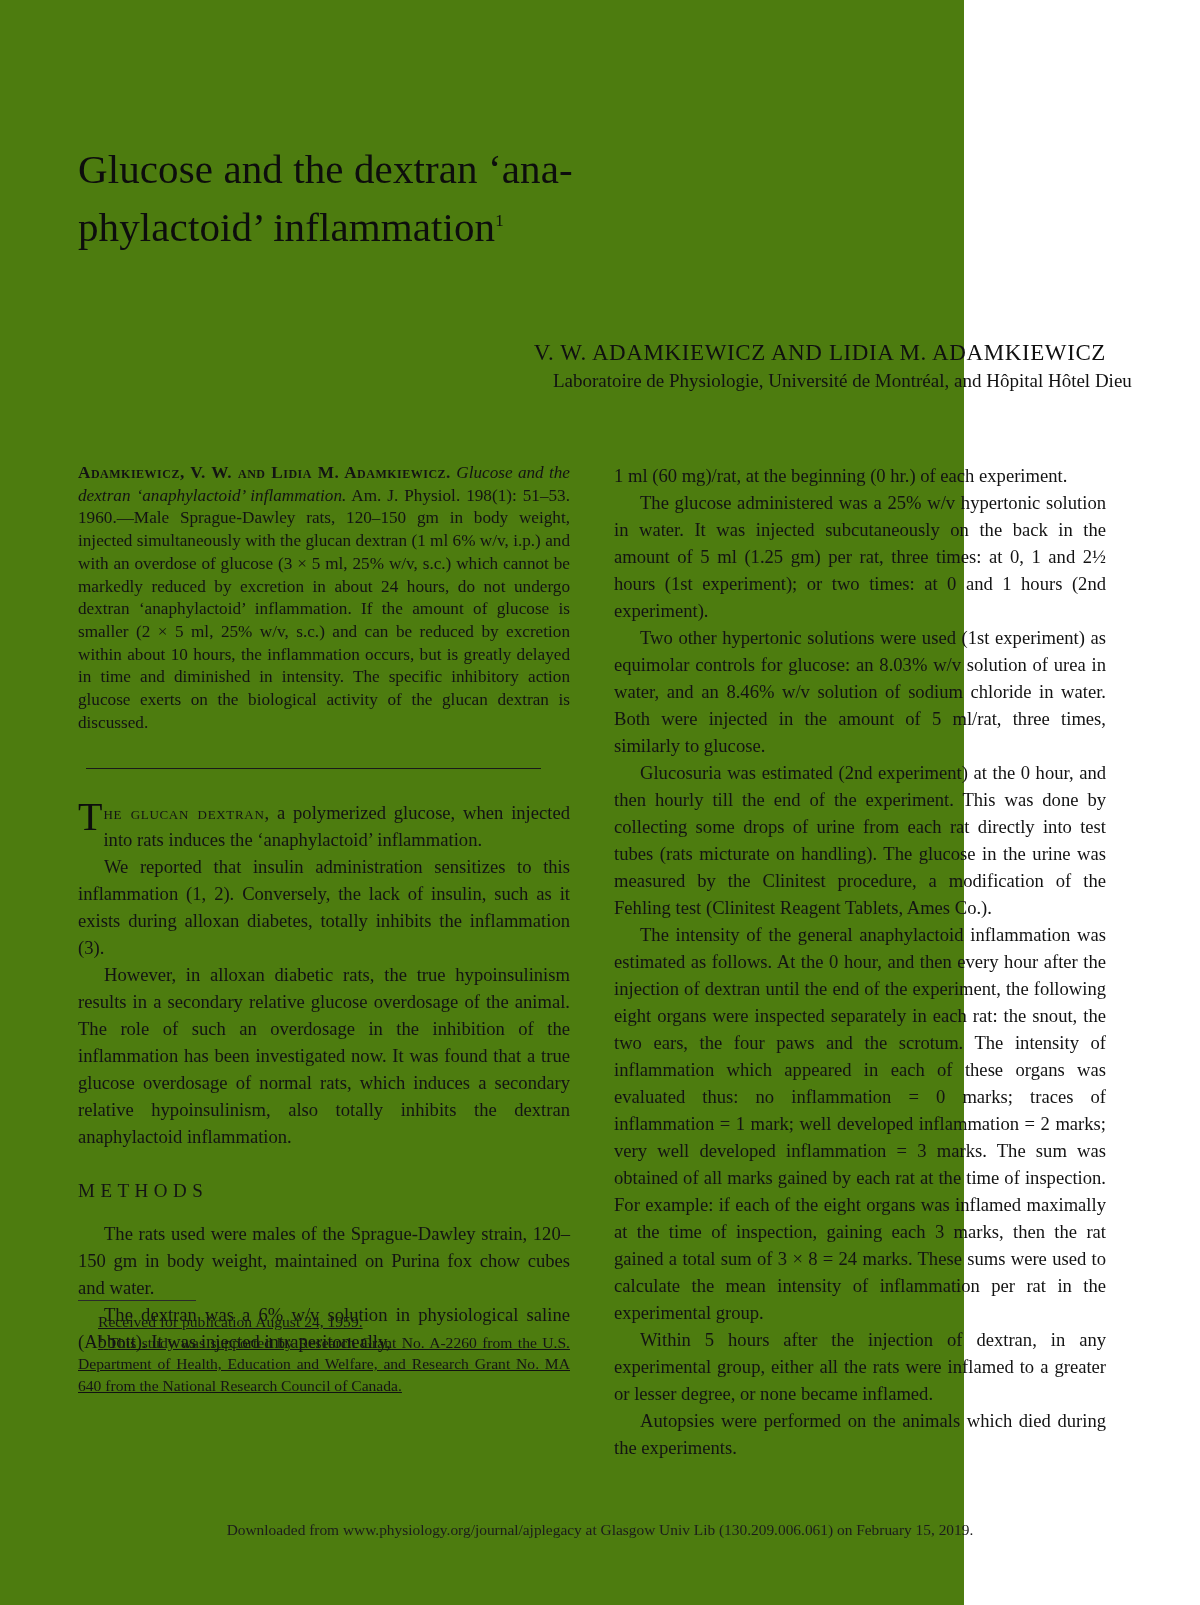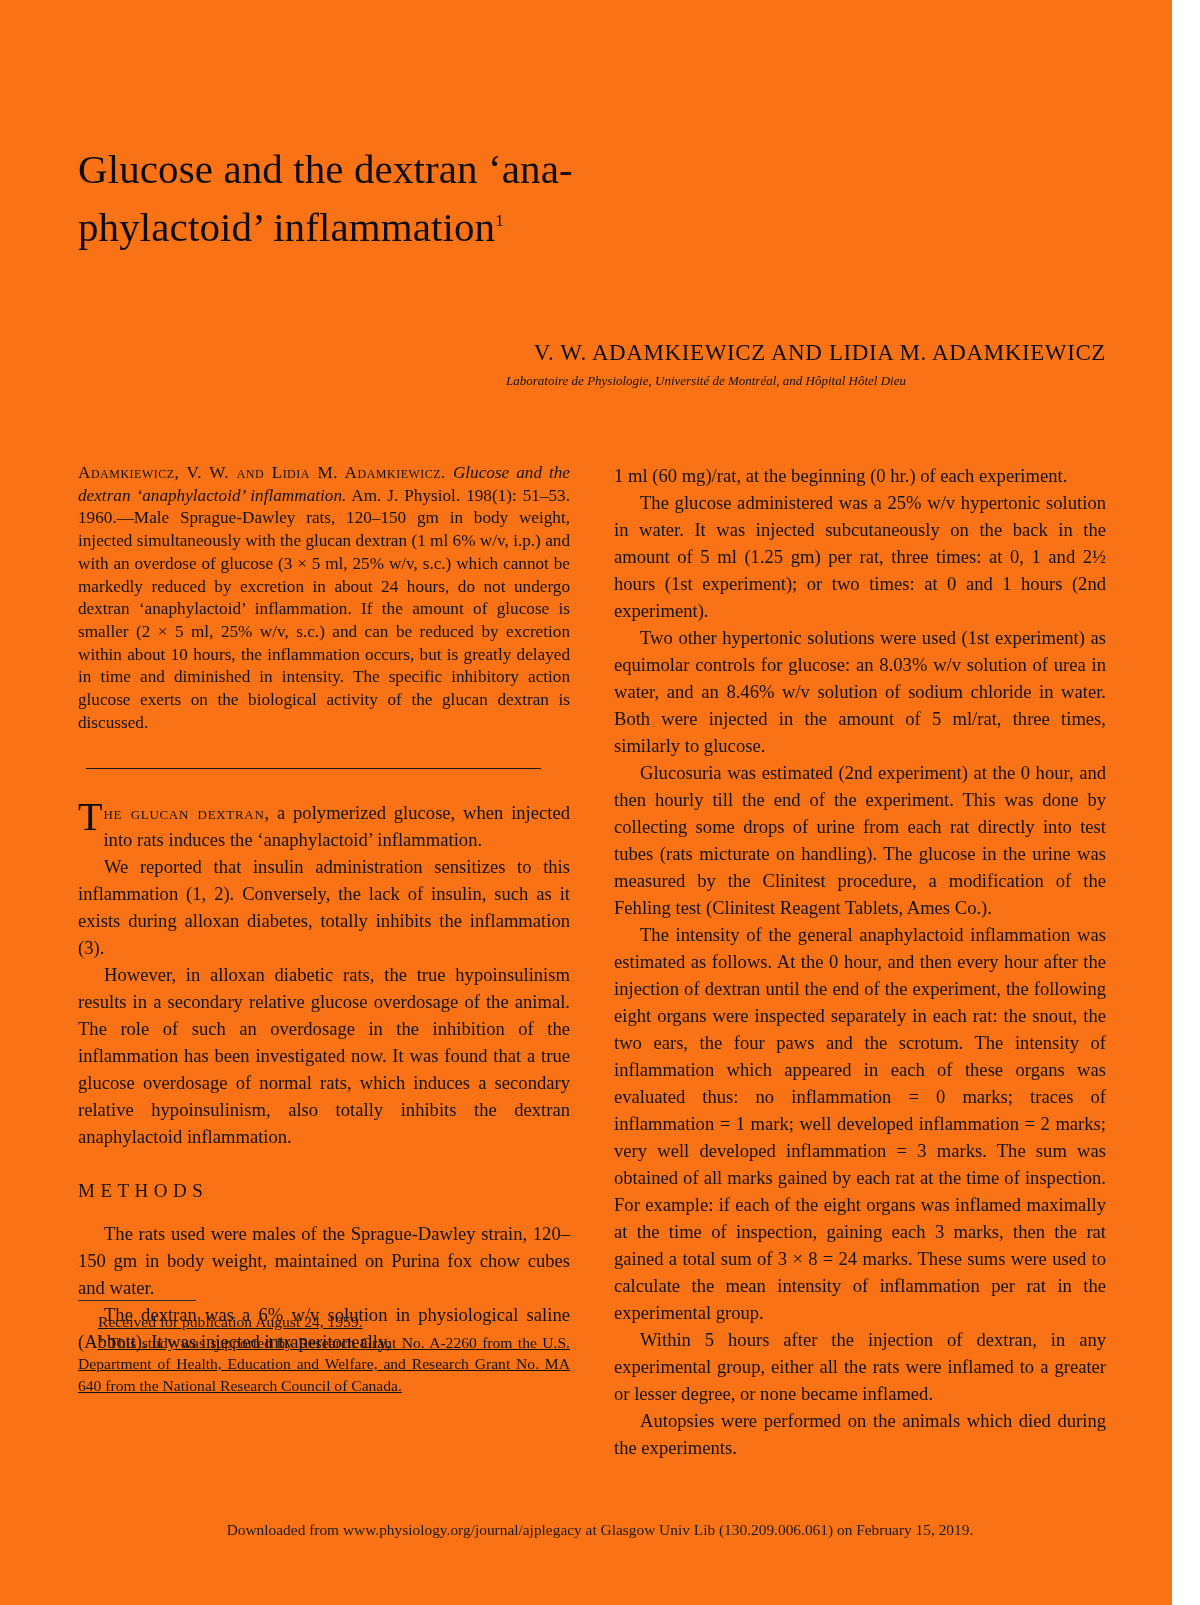--- a/index.html
+++ b/index.html
@@ -12,23 +12,23 @@
     height: 1605px;
     position: relative;
     font-family: "Liberation Serif", "DejaVu Serif", serif;
     color: #111111;
     overflow: hidden;
   }
 
   .page {
     position: absolute;
     left: 0; top: 0;
-    width: 1172px;
+    width: 964px;
     height: 1605px;
-    background: #f97316;
+    background: #4d7c0f;
   }
 
   
   .title-block {
     position: absolute;
     left: 78px;
     top: 140px;
     width: 640px;
   }
   .title-line {
@@ -55,25 +55,25 @@
   }
   .authors-names {
     font-size: 23px;
     letter-spacing: 0.6px;
     line-height: 30px;
     color: #101010;
     white-space: nowrap;
     text-align: right;
   }
   .affil {
-    font-style: italic;
-    font-size: 13px;
+    font-size: 19px;
     line-height: 26px;
     color: #121212;
     white-space: nowrap;
+    margin-left: 47px;
   }
   .affil-2 { padding-left: 0px; }
 
   
   .col {
     position: absolute;
     top: 462px;
     width: 492px;
   }
   .col-left  { left: 78px;  }
@@ -83,20 +83,21 @@
     font-size: 17.2px;
     line-height: 22.7px;
     text-align: justify;
     text-justify: inter-word;
     color: #131313;
     hyphens: none;
   }
   .abstract .sc {
     font-variant: small-caps;
     letter-spacing: 0.5px;
+    font-weight: bold;
   }
   .abstract .it { font-style: italic; }
 
   .rule {
     width: 455px;
     height: 0;
     border-top: 1.6px solid #1a1a1a;
     margin: 34px 0 30px 8px;
   }
 

